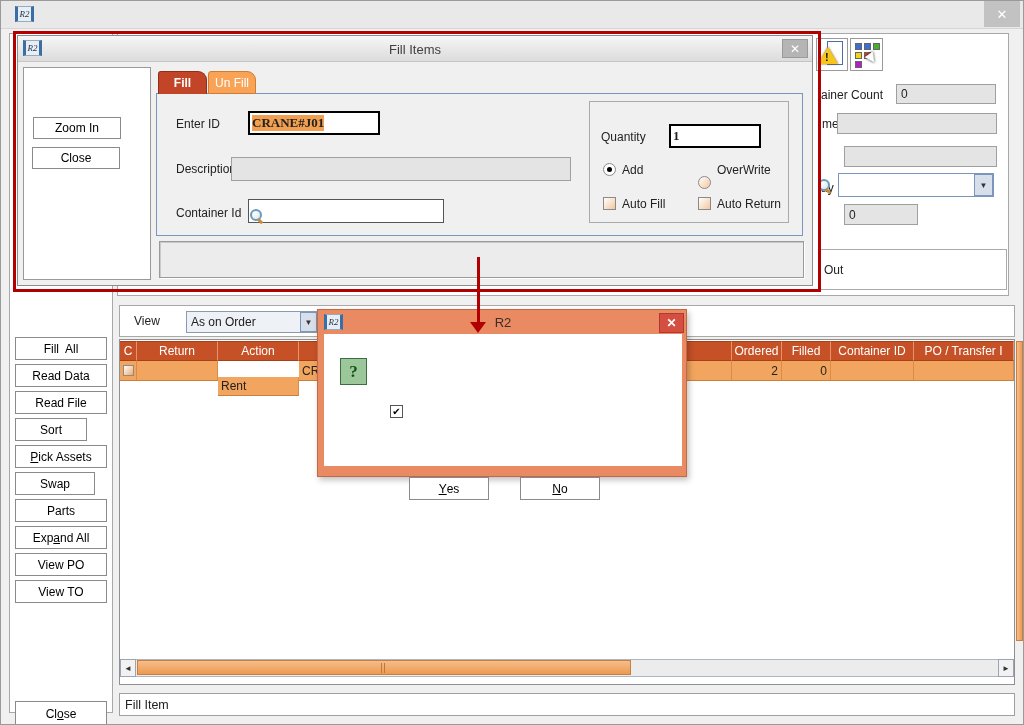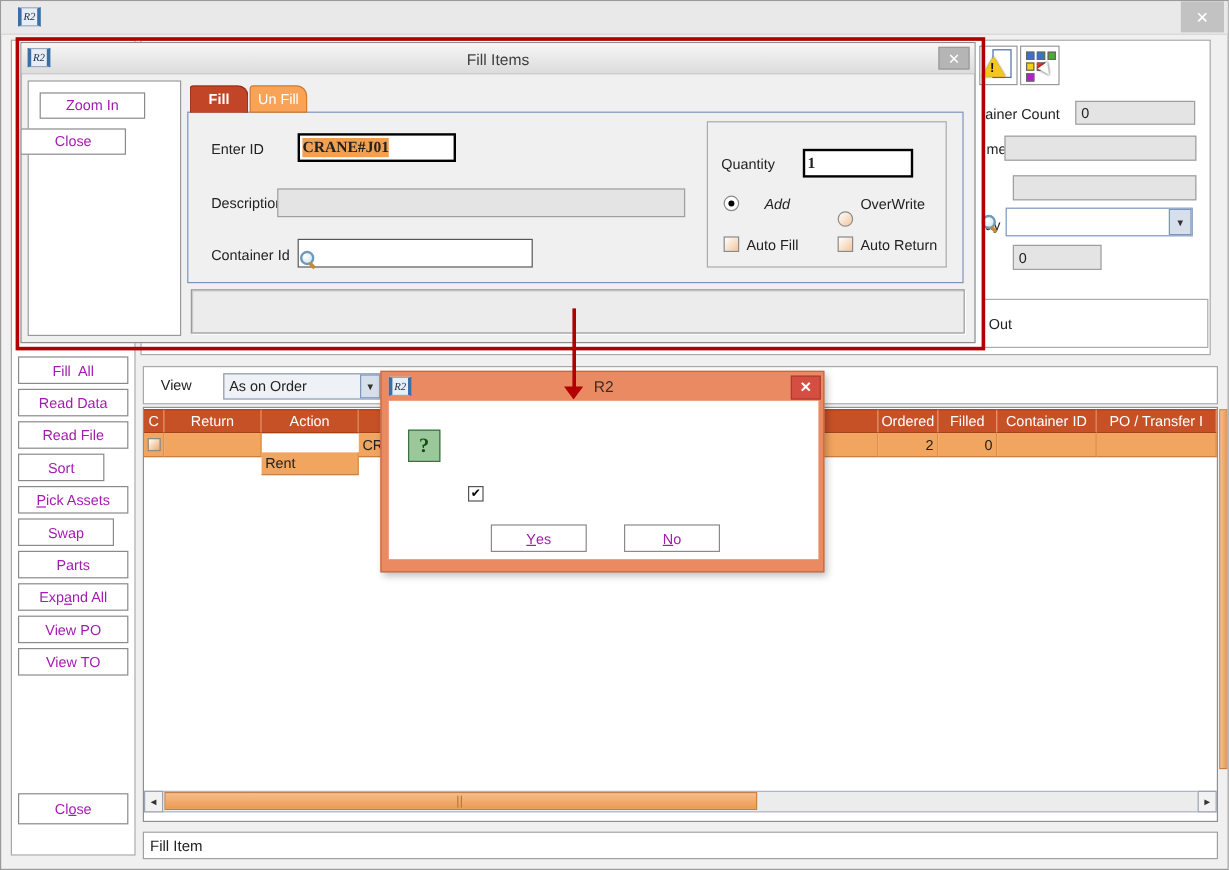--- a/index.html
+++ b/index.html
@@ -2,21 +2,21 @@
 <html><head>
 <meta charset="utf-8">
 <style>
   * { box-sizing: border-box; margin: 0; padding: 0; }
   body { font-family: "Liberation Sans", sans-serif; background:#cfcfcf; }
   .screen { position:relative; width:1024px; height:725px; background:#f0f0f0;
             border:1px solid #9a9a9a; overflow:hidden; font-size:12px; color:#222; }
   .abs { position:absolute; }
   .panel { background:#fff; border:1px solid #a8a8a8; }
   .btn { background:#fff; border:1px solid #8a8a8a; display:flex; align-items:center;
-         justify-content:center; font-size:12px; color:#a21caf; cursor:default; white-space:pre; }
+         justify-content:center; font-size:12px; color:#000000; cursor:default; white-space:pre;margin-top:40px; }
   .lbl { font-size:12px; color:#222; white-space:nowrap; }
   .field { background:#fff; border:1px solid #7e7e7e; display:flex; align-items:center;
            padding:0 4px; font-size:12px; }
   .field.disabled { background:#e4e4e4; border-color:#9f9f9f; }
   .k { text-decoration:underline; }
   
   .main-titlebar { background:#e9e9e9; border-bottom:1px solid #d6d6d6; }
   .main-close { background:#c2c2c2; color:#fff; font-size:13px; display:flex;
                 align-items:center; justify-content:center; }
   .r2icon { width:19px; height:16px; background:#e8eef6; border-left:3px solid #3a6ea5;
@@ -197,21 +197,21 @@
 
   <div class="abs redbox" style="left:12px;top:30px;width:808px;height:261px;"></div>
   <div class="abs dlg" style="left:16px;top:34px;width:796px;height:251px;"></div>
   <div class="abs dlg-titlebar" style="left:17px;top:35px;width:794px;height:26px;z-index:11;"></div>
   <div class="abs r2icon" style="left:22px;top:39px;z-index:12;">R2</div>
   <div class="abs lbl" style="left:16px;top:41px;width:796px;text-align:center;font-size:13px;color:#404040;z-index:11;">Fill Items</div>
   <div class="abs dlg-close" style="left:781px;top:38px;width:26px;height:19px;z-index:12;">✕</div>
 
   <div class="abs panel" style="left:22px;top:66px;width:128px;height:213px;border-color:#999;z-index:11;"></div>
   <div class="abs btn" style="left:32px;top:76px;width:88px;height:22px;z-index:12;">Zoom In</div>
-  <div class="abs btn" style="left:16px;top:106px;width:88px;height:22px;z-index:12;">Close</div>
+  <div class="abs btn" style="left:31px;top:106px;width:88px;height:22px;z-index:12;">Close</div>
 
   <div class="abs tab active" style="left:157px;top:70px;width:49px;height:23px;">Fill</div>
   <div class="abs tab inactive" style="left:207px;top:70px;width:48px;height:23px;">Un Fill</div>
   <div class="abs tabpanel" style="left:155px;top:92px;width:647px;height:143px;z-index:11;"></div>
 
   <div class="abs lbl" style="left:175px;top:116px;z-index:12;">Enter ID</div>
   <div class="abs blackfield" style="left:247px;top:110px;width:132px;height:24px;z-index:12;">
       <span class="hl">CRANE#J01</span>
     </div>
 
@@ -222,21 +222,21 @@
   <div class="abs field" style="left:247px;top:198px;width:196px;height:24px;border-color:#555;z-index:12;">
     <span class="mag abs" style="right:4px;top:4px;"></span>
   </div>
 
   <div class="abs groupbox" style="left:588px;top:100px;width:200px;height:122px;z-index:12;"></div>
   <div class="abs lbl" style="left:600px;top:129px;z-index:13;">Quantity</div>
   <div class="abs blackfield" style="left:668px;top:123px;width:92px;height:24px;z-index:13;">
       <span class="serifval">1</span>
     </div>
   <div class="abs radio sel" style="left:602px;top:162px;z-index:13;"></div>
-  <div class="abs lbl" style="left:636px;top:162px;z-index:13;font-style:italic;">Add</div>
+  <div class="abs lbl" style="left:621px;top:162px;z-index:13;">Add</div>
   <div class="abs radio" style="left:697px;top:162px;z-index:13;"></div>
   <div class="abs lbl" style="left:716px;top:162px;z-index:13;">OverWrite</div>
   <div class="abs cb" style="left:602px;top:196px;z-index:13;"></div>
   <div class="abs lbl" style="left:621px;top:196px;z-index:13;">Auto Fill</div>
   <div class="abs cb" style="left:697px;top:196px;z-index:13;"></div>
   <div class="abs lbl" style="left:716px;top:196px;z-index:13;">Auto Return</div>
 
   <div class="abs sunken" style="left:158px;top:240px;width:645px;height:37px;z-index:11;"></div>
 
   <div class="abs arrow-line" style="left:476px;top:256px;width:3px;height:66px;"></div>

